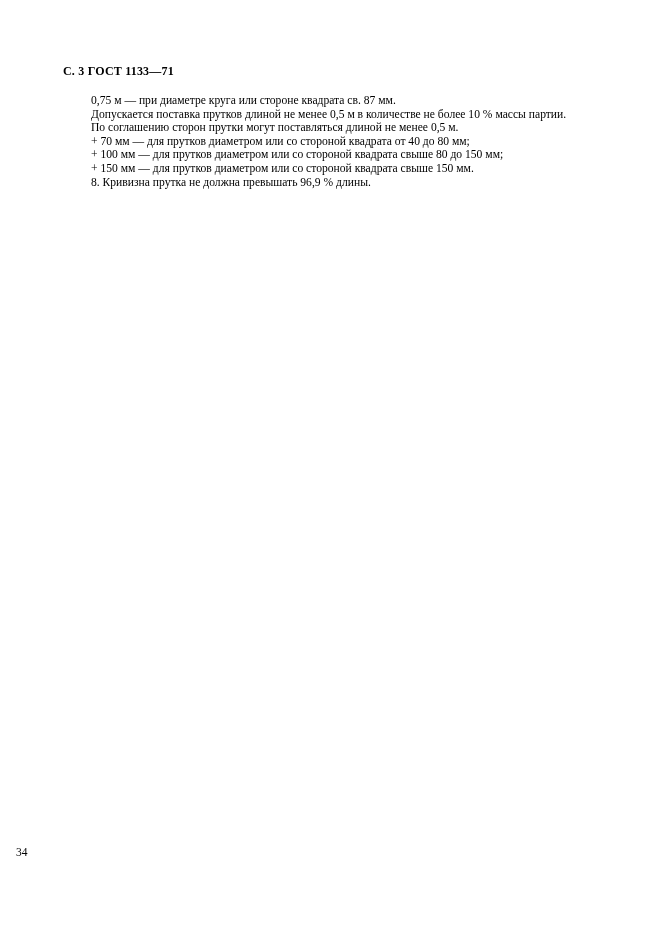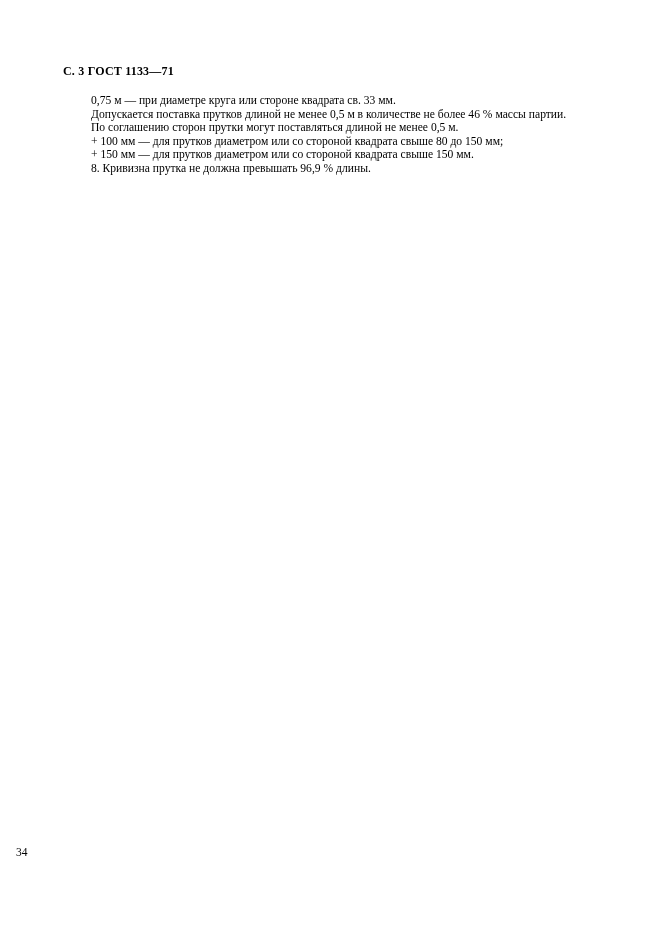--- a/index.html
+++ b/index.html
@@ -54,23 +54,24 @@
     }
   </style>
 </head>
 <body>
 
 <div class="page">
 
   <div class="doc-header">С. 3 ГОСТ 1133—71</div>
 
   <div class="doc-content">
-    <p>0,75 м — при диаметре круга или стороне квадрата св. 33 мм.</p>
-    <p>Допускается поставка прутков длиной не менее 0,5 м в количестве не более 46 % массы партии.</p>
+    <p>0,75 м — при диаметре круга или стороне квадрата св. 87 мм.</p>
+    <p>Допускается поставка прутков длиной не менее 0,5 м в количестве не более 10 % массы партии.</p>
     <p>По соглашению сторон прутки могут поставляться длиной не менее 0,5 м.</p>
+    <p>+ 70 мм — для прутков диаметром или со стороной квадрата от 40 до 80 мм;</p>
     <p>+ 100 мм — для прутков диаметром или со стороной квадрата свыше 80 до 150 мм;</p>
     <p>+ 150 мм —  для прутков диаметром или со стороной квадрата свыше 150 мм.</p>
     <p>8. Кривизна прутка не должна превышать 96,9 % длины.</p>
   </div>
 
   <div class="page-number">34</div>
 
 </div>
 
 </body></html>

